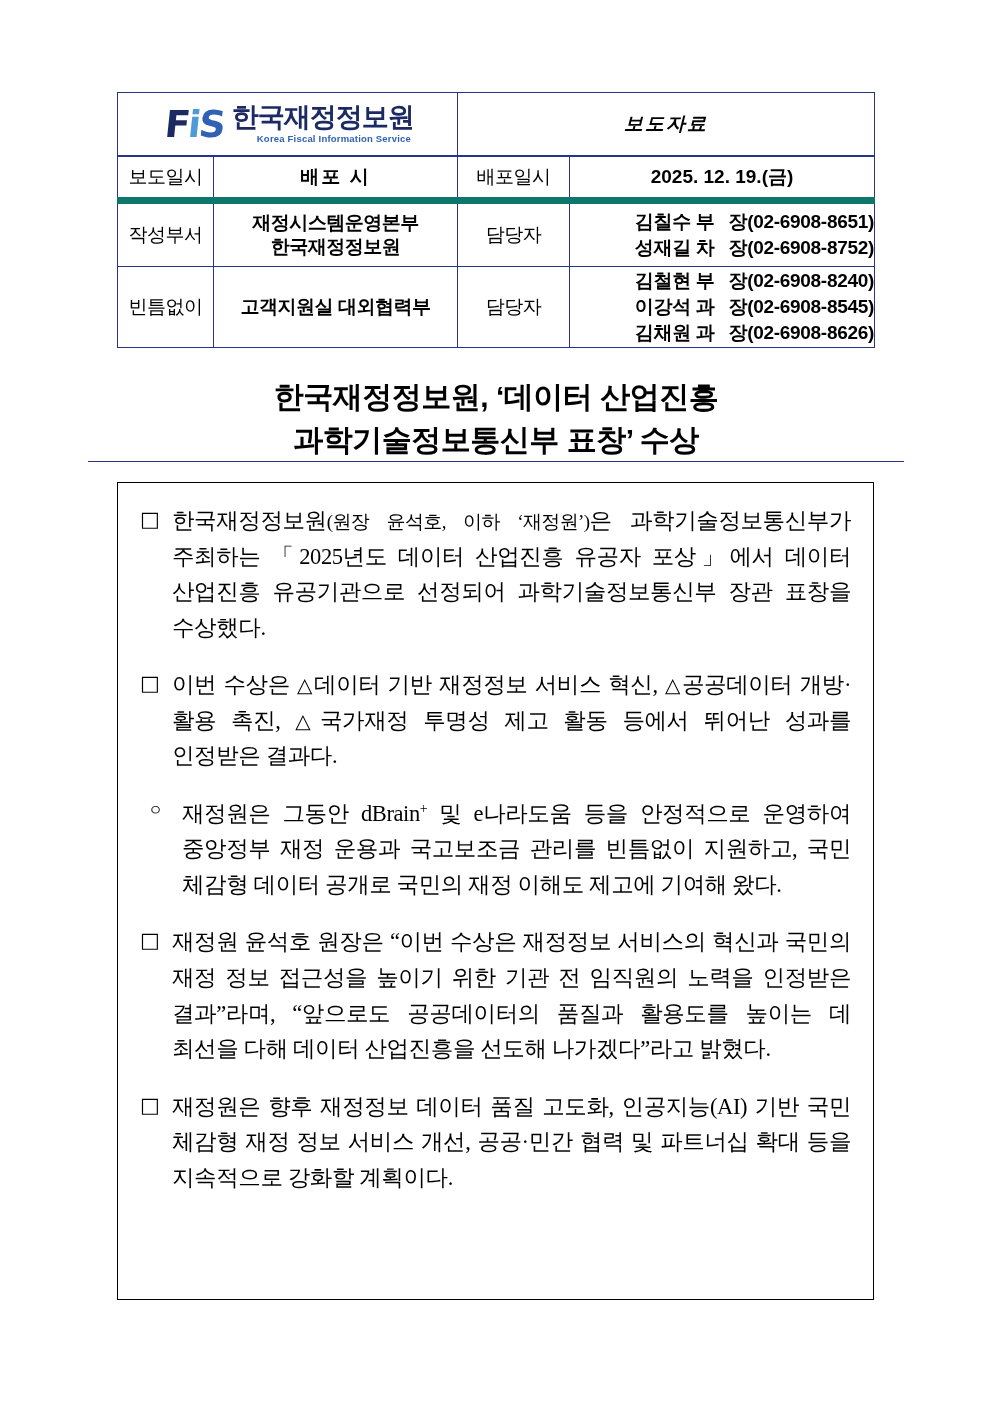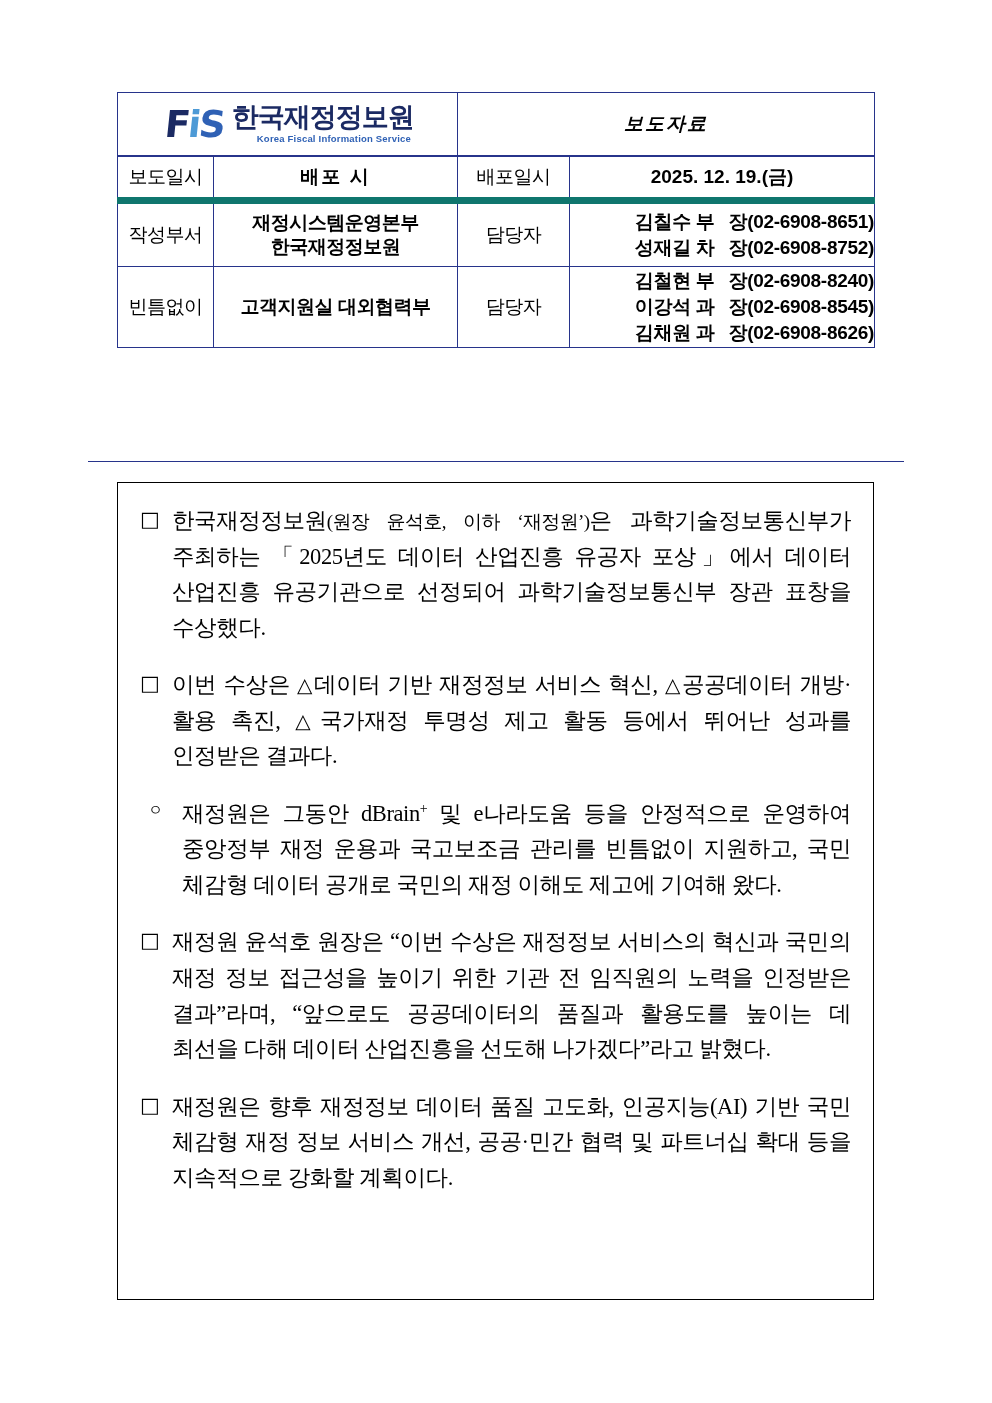--- a/index.html
+++ b/index.html
@@ -297,20 +297,22 @@
                 <div><span>이강석 과</span><span class="gap"></span><span>장(02-6908-8545)</span></div>
                 <div><span>김채원 과</span><span class="gap"></span><span>장(02-6908-8626)</span></div>
               </div>
           </td>
         </tr>
       </tbody>
     </table>
   </div>
 
   <div class="doc-title">
+    <div>한국재정정보원, ‘데이터 산업진흥</div>
+    <div>과학기술정보통신부 표창’ 수상</div>
   </div>
   <div class="title-rule"></div>
 
   <div class="body-box">
     <div id="paragraphs">
         <div class="para">
           <span class="bullet">□</span>
           <span class="ptext">한국재정정보원<span class="small">(원장 윤석호, 이하 ‘재정원’)</span>은 과학기술정보통신부가 주최하는 「2025년도 데이터 산업진흥 유공자 포상」에서 데이터 산업진흥 유공기관으로 선정되어 과학기술정보통신부 장관 표창을 수상했다.</span>
         </div>
         <div class="para">

